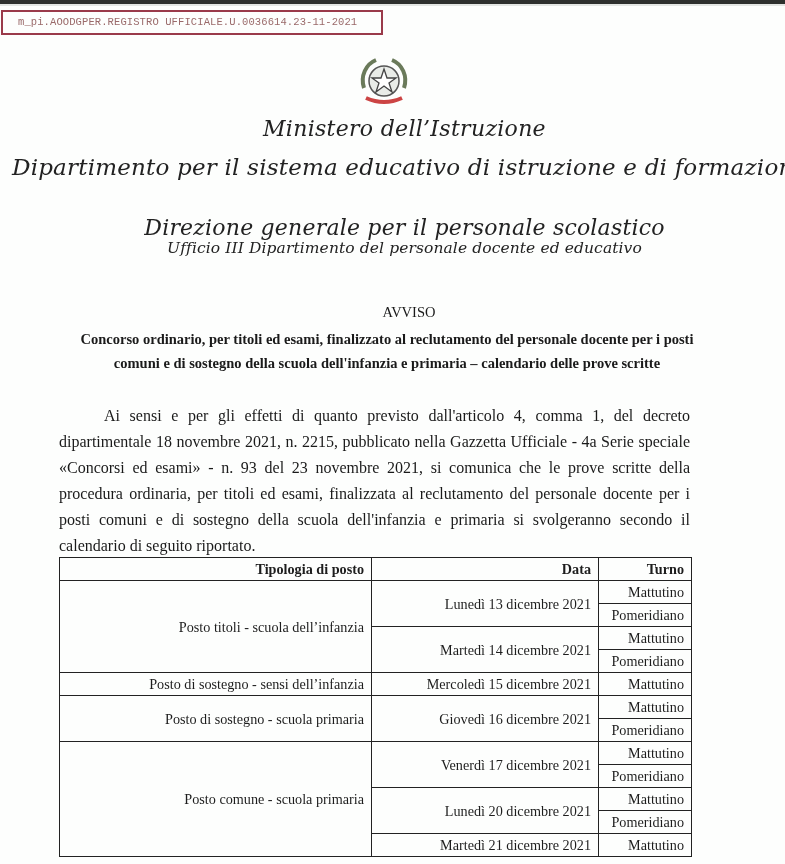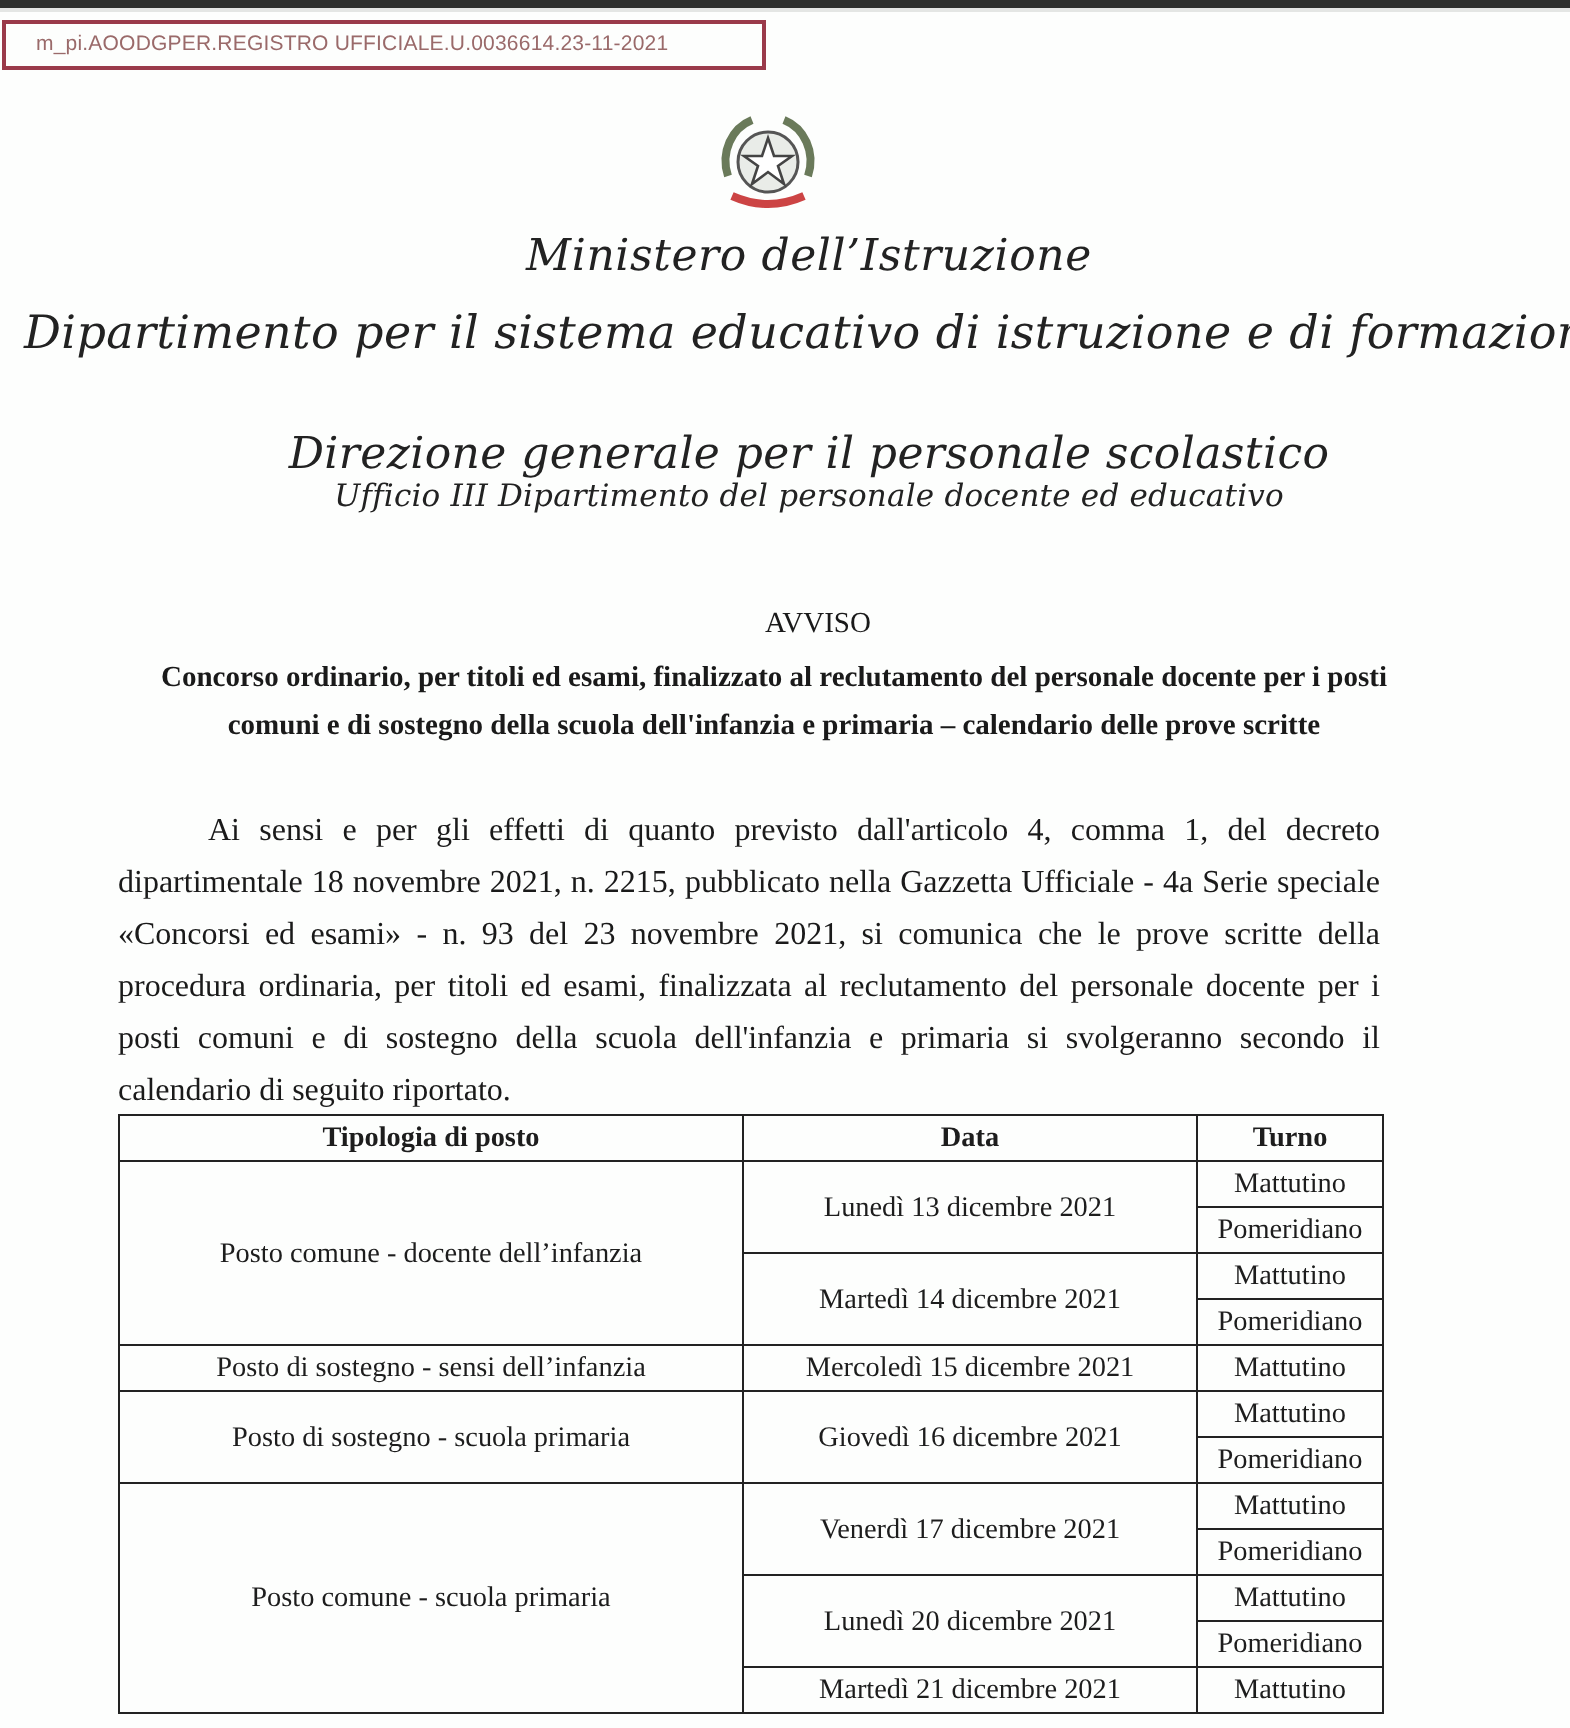--- a/index.html
+++ b/index.html
@@ -8,21 +8,21 @@
     background:#fdfefd;
     font-family:"Liberation Serif", serif;
     color:#1a1a1a;
     position:relative;
   }
   .topbar { position:absolute; left:0; top:0; width:785px; height:4px; background:#2e302e; }
   .topbar2 { position:absolute; left:0; top:4px; width:785px; height:2px; background:#e4e6e4; }
   .protocol {
     position:absolute; left:1px; top:10px; width:382px; height:25px;
     border:2px solid #9a3a4a; box-sizing:border-box;
-    font-family:Liberation Sans, sans-serif; font-size:10.5px; color:#9a6a6a;
+    font-family:Liberation Mono, monospace; font-size:10.5px; color:#9a6a6a;
     line-height:21px; padding-left:15px; letter-spacing:0.1px;
   }
   .emblem { position:absolute; left:356px; top:54px; width:56px; height:56px; }
   .hdr {
     position:absolute; left:0; width:785px; text-align:center;
     font-family:"DejaVu Serif", serif; font-style:italic; color:#222; white-space:nowrap;padding-left:12px;
   }
   .h1 { top:116px; font-size:22px; letter-spacing:0.3px; }
   .h2 { top:154px; font-size:23px; letter-spacing:0.2px; }
   .h3 { top:195px; font-size:22px; letter-spacing:0.2px;margin-top:20px; }
@@ -35,21 +35,21 @@
   .body-text {
     position:absolute; top:403px; left:59px; width:631px;
     font-size:16px; line-height:26px; text-align:justify; text-indent:45px;
   }
   table.cal {
     position:absolute; left:59px; top:557px; border-collapse:collapse;
     font-size:14.2px; color:#1d1d1d;
   }
   table.cal td, table.cal th {
     border:1px solid #222; padding:0 7px; height:22px; line-height:20px;
-    vertical-align:middle; text-align:center; font-weight:normal;
+    vertical-align:middle; text-align:right; font-weight:normal;
   }
   table.cal th { font-weight:bold; }
   .c1 { width:297px; }
   .c2 { width:212px; }
   .c3 { width:78px; }
 </style>
 </head>
 <body>
 
 <div class="topbar"></div>
@@ -78,21 +78,21 @@
 
 <table class="cal">
   <tbody>
       <tr>
     <th class="c1">Tipologia di posto</th>
     <th class="c2">Data</th>
     <th class="c3">Turno</th>
   </tr>
 
   <tr>
-    <td rowspan="4">Posto comune - docente dell’infanzia</td>
+    <td rowspan="4">Posto titoli - scuola dell’infanzia</td>
     <td rowspan="2">Lunedì 13 dicembre 2021</td>
     <td>Mattutino</td>
   </tr>
   <tr>
     <td>Pomeridiano</td>
   </tr>
   <tr>
     <td rowspan="2">Martedì 14 dicembre 2021</td>
     <td>Mattutino</td>
   </tr>

